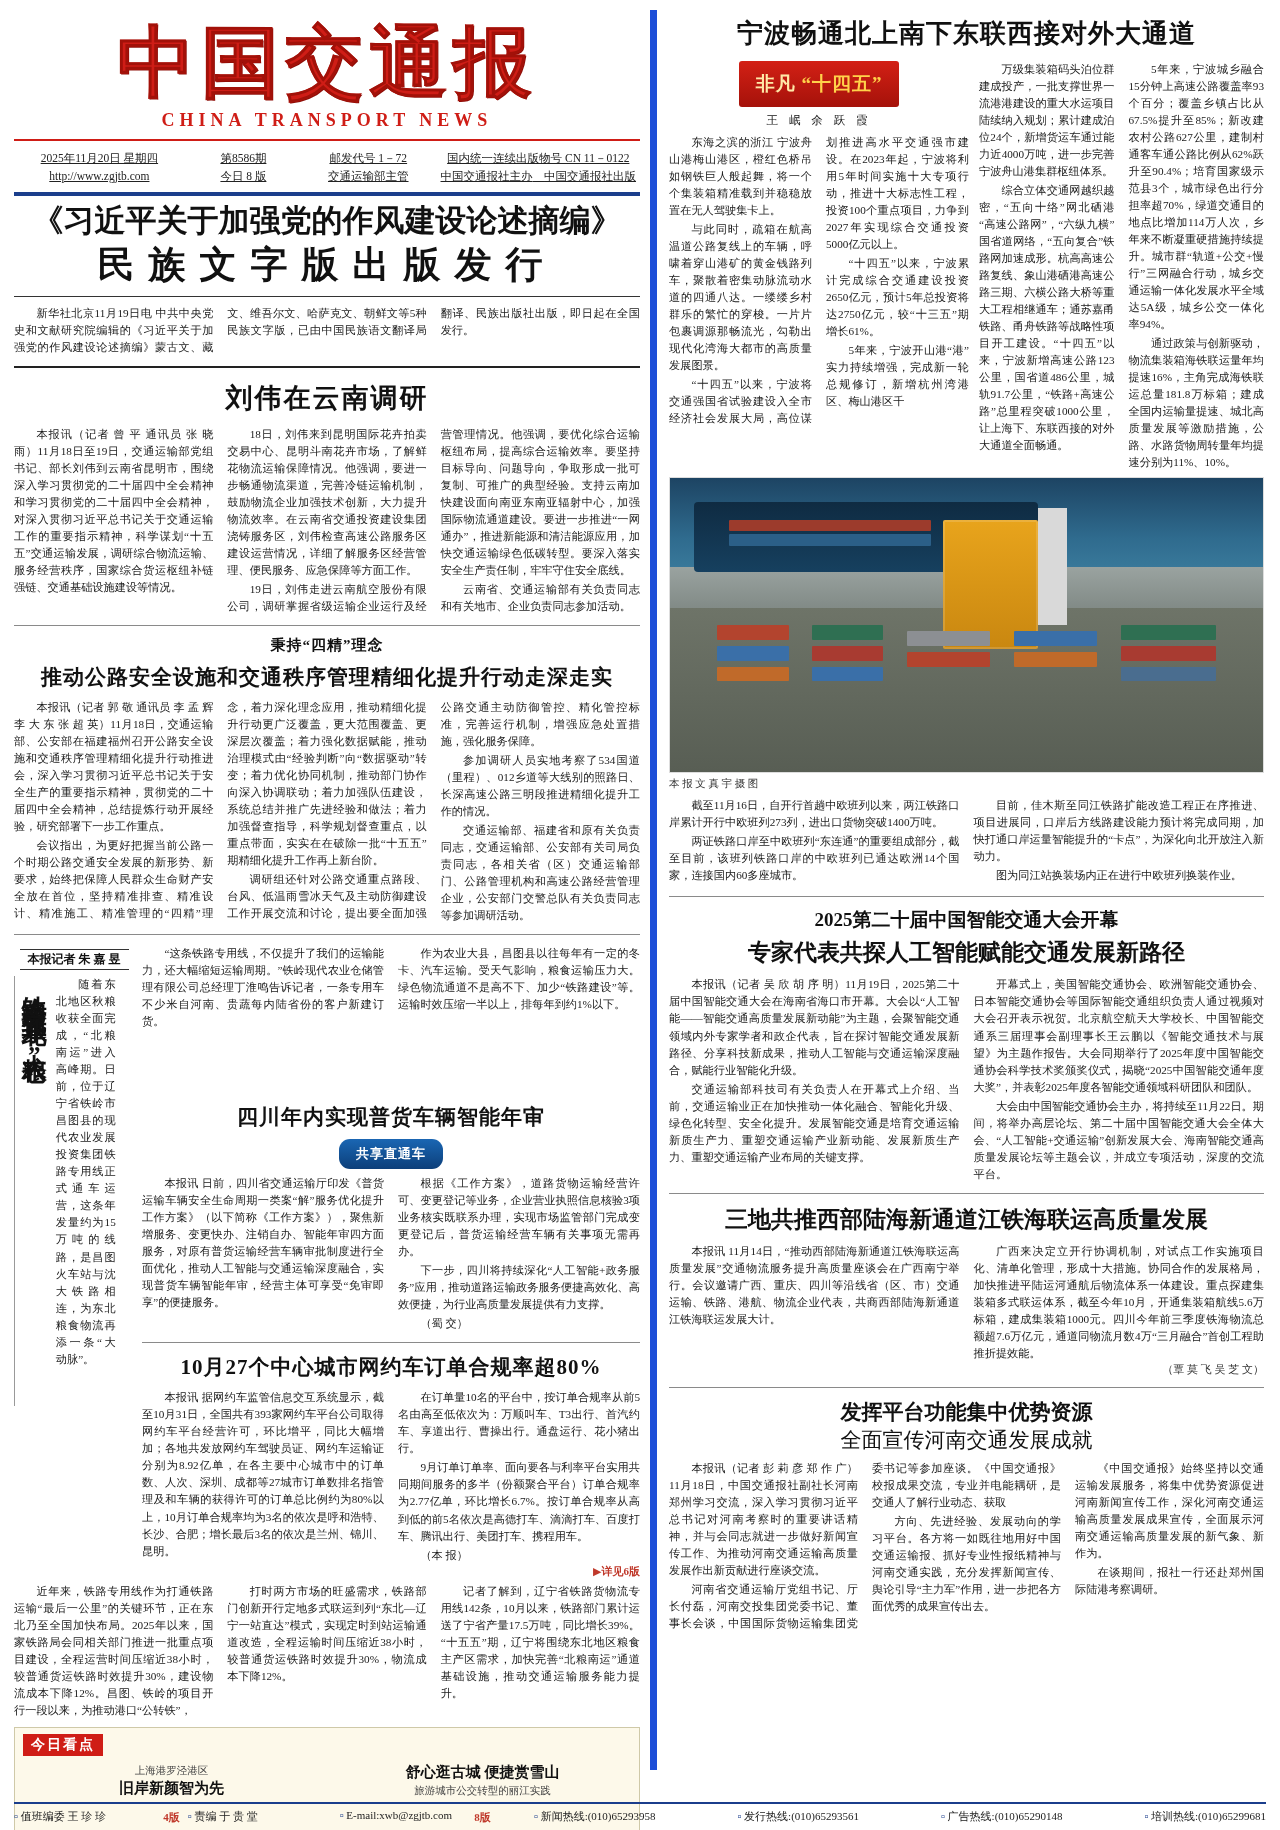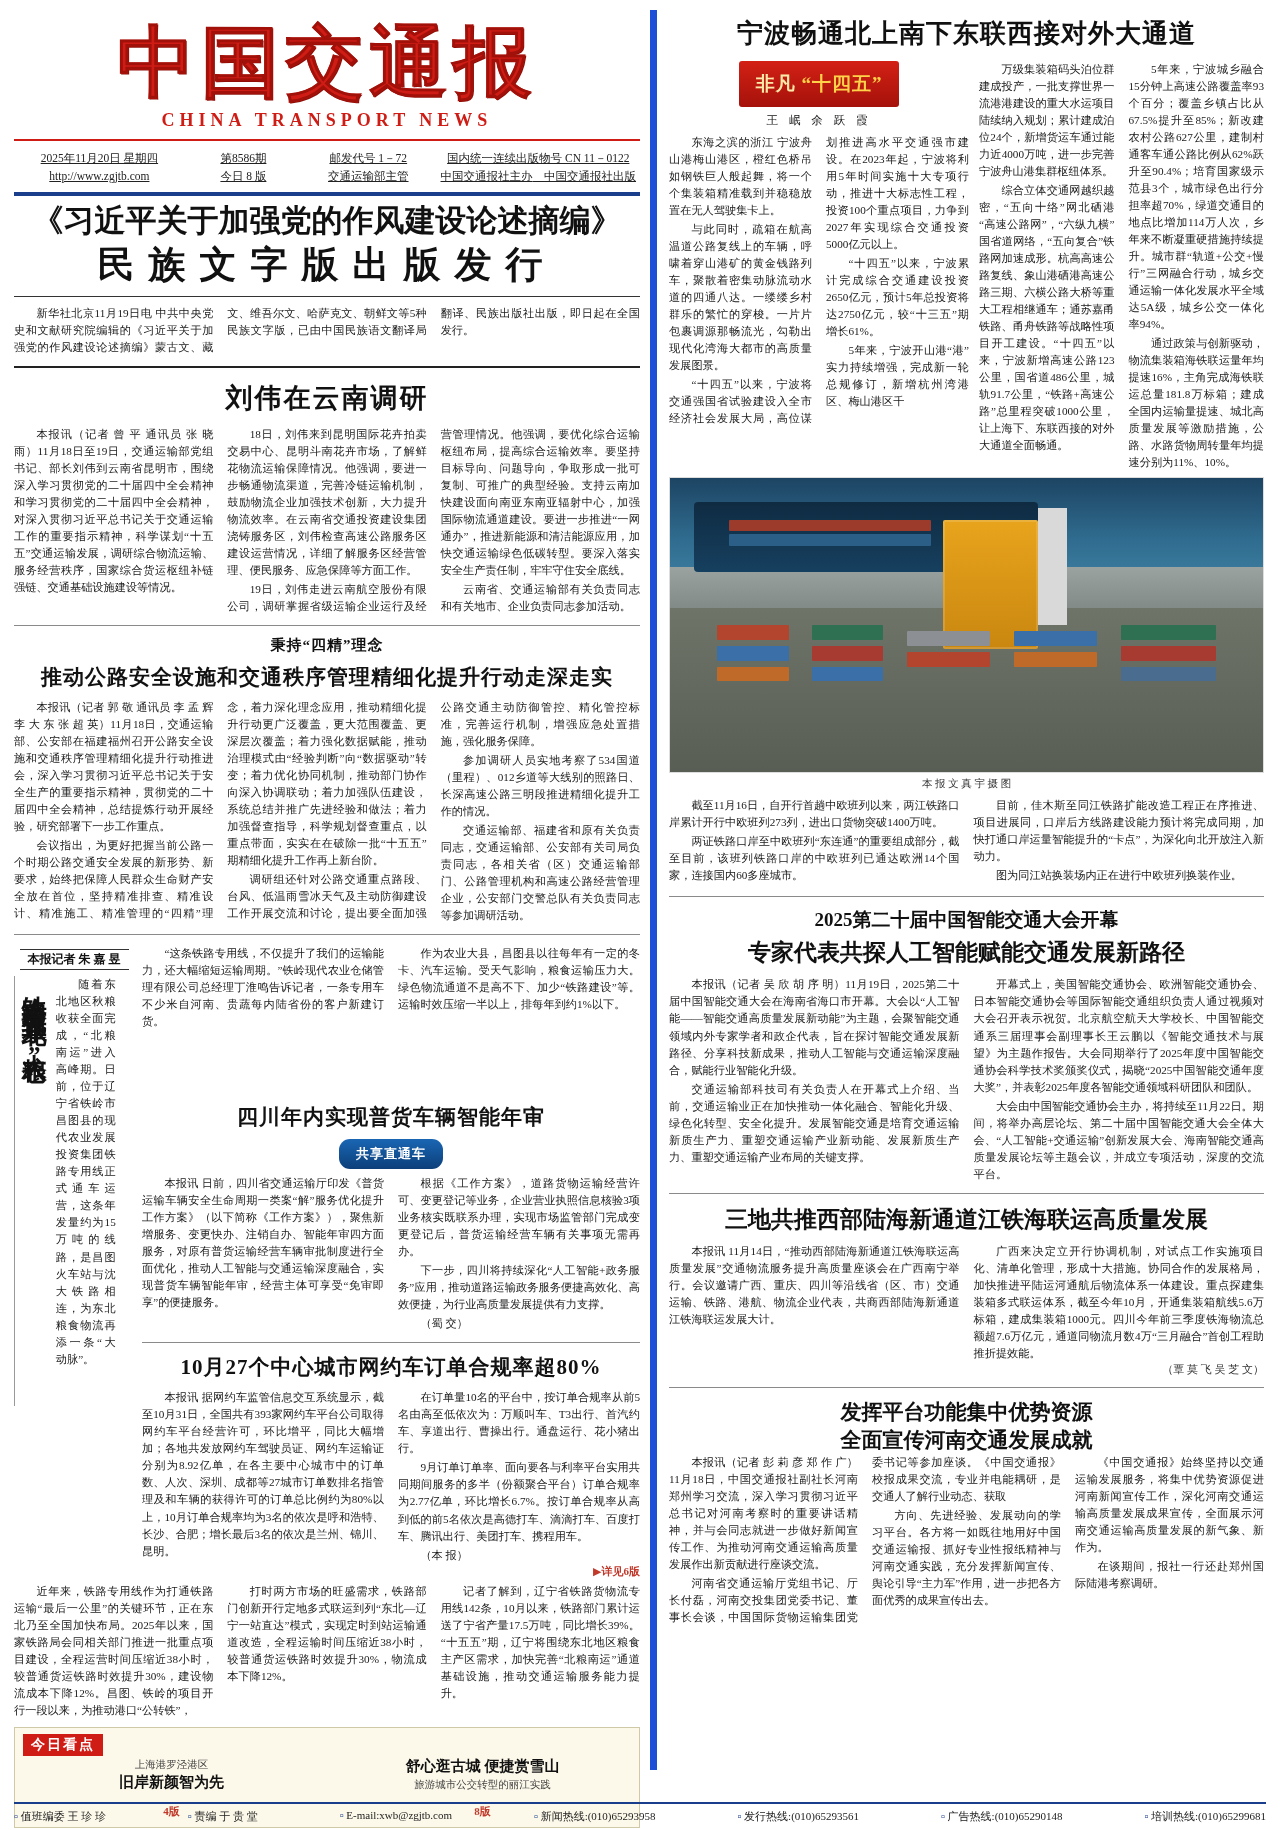--- a/index.html
+++ b/index.html
@@ -178,21 +178,21 @@
   .ph-yard { position:absolute; left:0; top:44%; width:100%; height:56%;
     background: linear-gradient(180deg,#6e7468,#585e54); }
   .ph-ship { position:absolute; left:4%; top:8%; width:58%; height:24%;
     background: linear-gradient(180deg,#0f2b42,#16405f); border-radius:4px; }
   .ph-cont { position:absolute; border-radius:1px; }
   .ph-crane { position:absolute; left:46%; top:14%; width:16%; height:44%;
     background: linear-gradient(180deg,#e8a41c,#c98710); border-radius:2px;
     box-shadow: 0 0 0 2px rgba(255,255,255,.15) inset;}
   .ph-crane2 { position:absolute; left:62%; top:10%; width:5%; height:40%;
     background:#d9d9d9; }
-  .photo-caption { font-size: 10.5px; color:#333; text-align:center; }
+  .photo-caption { font-size: 10.5px; color:#333; text-align:left; }
 
   .mini-head {
     text-align: center; font-size: 19px; font-weight: bold; margin: 10px 0 4px 0;
   }
   .mini-head2 {
     text-align: center; font-size: 23px; font-weight: bold; margin: 2px 0 8px 0;
   }
 
   
   .highlights {
@@ -202,21 +202,21 @@
     margin-top: 8px;
   }
   .hl-title {
     display: inline-block;
     background: #cf1d16;
     color: #fff;
     font-weight: bold;
     font-size: 14px;
     padding: 2px 8px;
     letter-spacing: 2px;
-    margin-bottom: 0;
+    margin-bottom: 6px;
   }
   .hl-row { display: flex; gap: 14px; }
   .hl-item { flex: 1; text-align: center; }
   .hl-main { font-size: 15px; font-weight: bold; line-height: 1.35; }
   .hl-sub { font-size: 10.5px; color: #444; margin-top: 2px; }
   .hl-page { font-size: 11px; color: #c0392b; margin-top: 12px; font-weight: bold; }
 
   
   .logo-train {
     width: 104px; height: 30px; margin: 4px auto 6px auto;
@@ -459,21 +459,21 @@
       <div class="col2 body-text">
         <p>本报讯 11月14日，“推动西部陆海新通道江铁海联运高质量发展”交通物流服务提升高质量座谈会在广西南宁举行。会议邀请广西、重庆、四川等沿线省（区、市）交通运输、铁路、港航、物流企业代表，共商西部陆海新通道江铁海联运发展大计。</p>
         <p>广西来决定立开行协调机制，对试点工作实施项目化、清单化管理，形成十大措施。协同合作的发展格局，加快推进平陆运河通航后物流体系一体建设。重点探建集装箱多式联运体系，截至今年10月，开通集装箱航线5.6万标箱，建成集装箱1000元。四川今年前三季度铁海物流总额超7.6万亿元，通道同物流月数4万“三月融合”首创工程助推折提效能。</p>
       </div>
       <div class="src-right">（覃 莫 飞 吴 芝 文）</div>
 
       <div class="hr-thin"></div>
 
       <div style="text-align:center;">
         <div style="font-size:21px;font-weight:bold;">发挥平台功能集中优势资源</div>
-        <div style="font-size:21px;font-weight:bold;">全面宣传河南交通发展成就</div>
+        <div style="font-size:21px;font-weight:normal;margin-bottom:6px;">全面宣传河南交通发展成就</div>
       </div>
       <div class="col3 body-text">
         <p>本报讯（记者 彭 莉 彦 郑 作 广）11月18日，中国交通报社副社长河南郑州学习交流，深入学习贯彻习近平总书记对河南考察时的重要讲话精神，并与会同志就进一步做好新闻宣传工作、为推动河南交通运输高质量发展作出新贡献进行座谈交流。</p>
         <p>河南省交通运输厅党组书记、厅长付磊，河南交投集团党委书记、董事长会谈，中国国际货物运输集团党委书记等参加座谈。《中国交通报》校报成果交流，专业并电能耦研，是交通人了解行业动态、获取</p>
         <p>方向、先进经验、发展动向的学习平台。各方将一如既往地用好中国交通运输报、抓好专业性报纸精神与河南交通实践，充分发挥新闻宣传、舆论引导“主力军”作用，进一步把各方面优秀的成果宣传出去。</p>
         <p>《中国交通报》始终坚持以交通运输发展服务，将集中优势资源促进河南新闻宣传工作，深化河南交通运输高质量发展成果宣传，全面展示河南交通运输高质量发展的新气象、新作为。</p>
         <p>在谈期间，报社一行还赴郑州国际陆港考察调研。</p>
       </div>
 
     </div>

